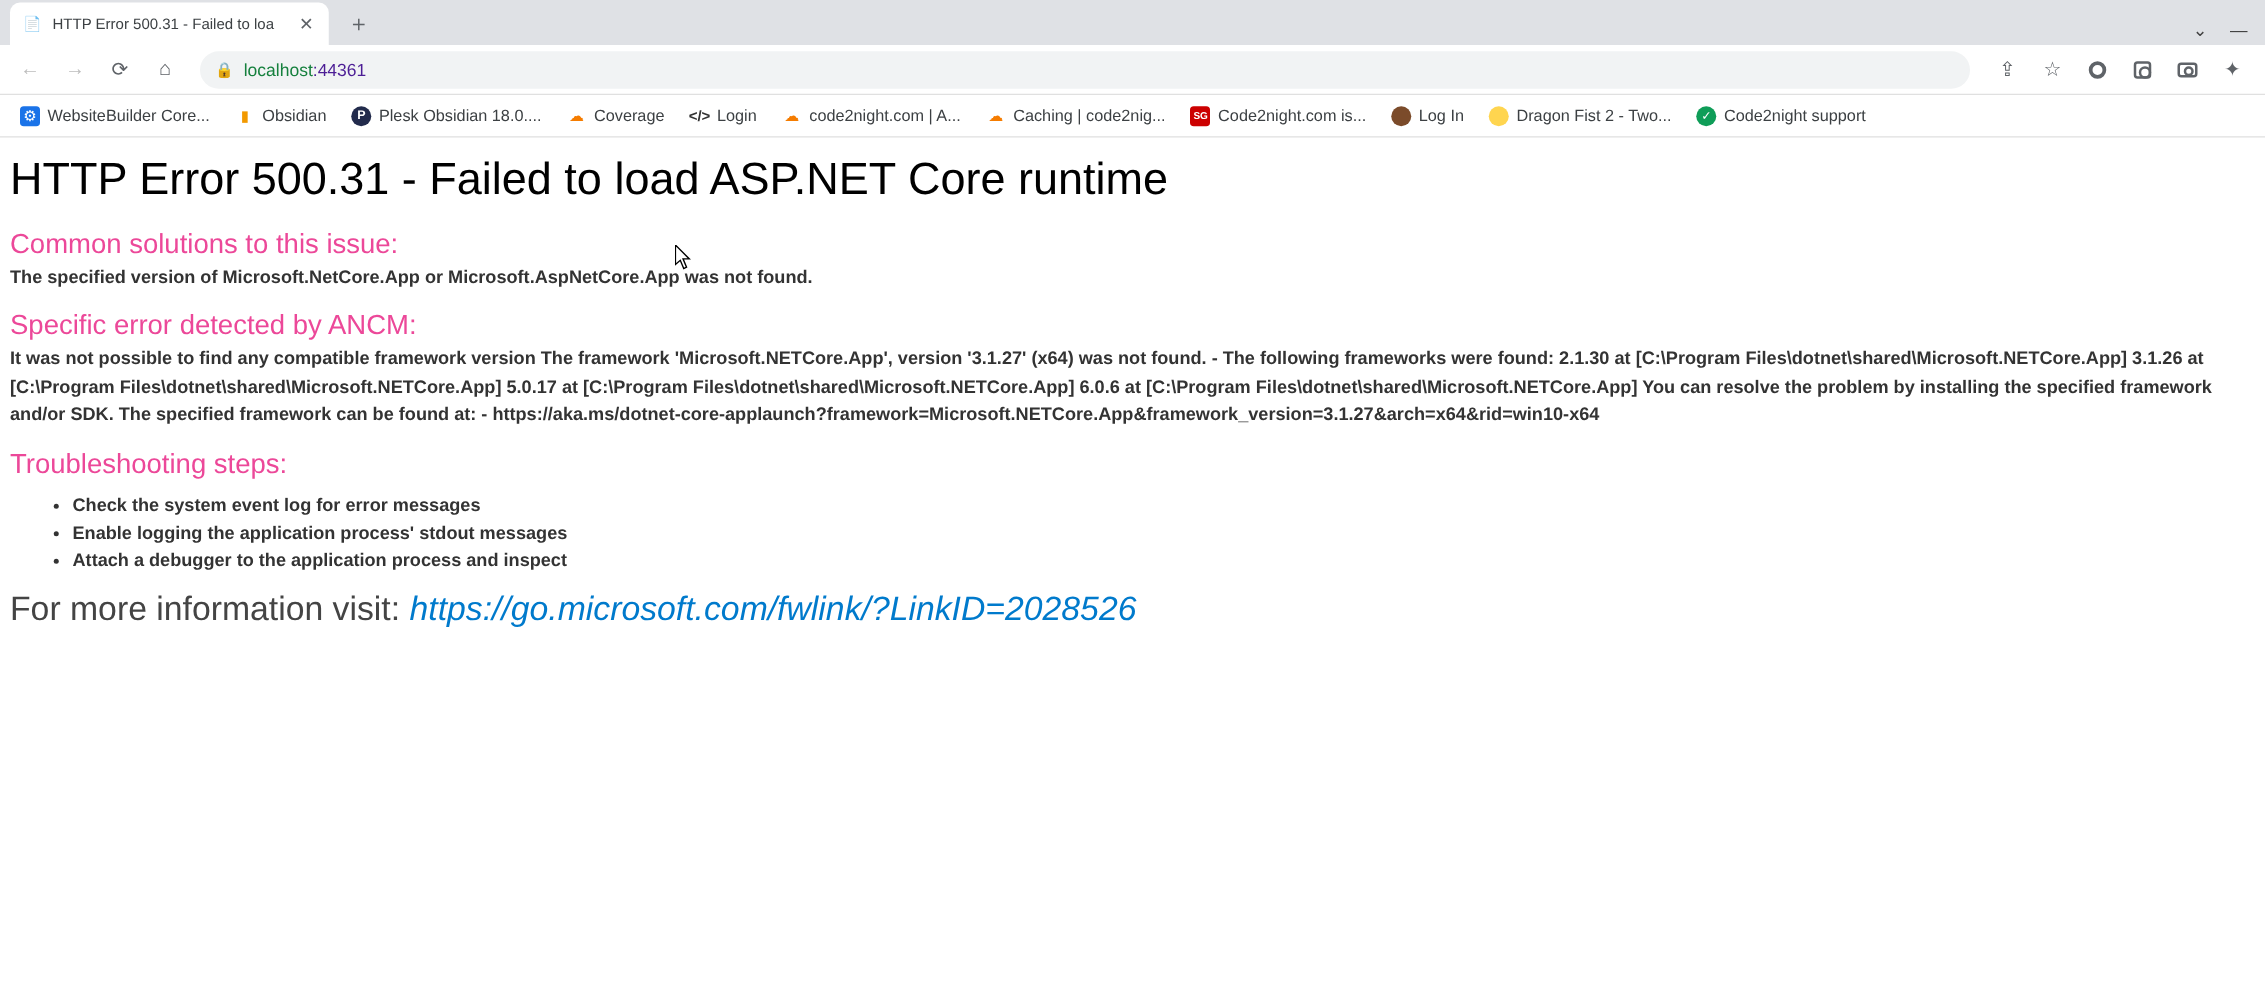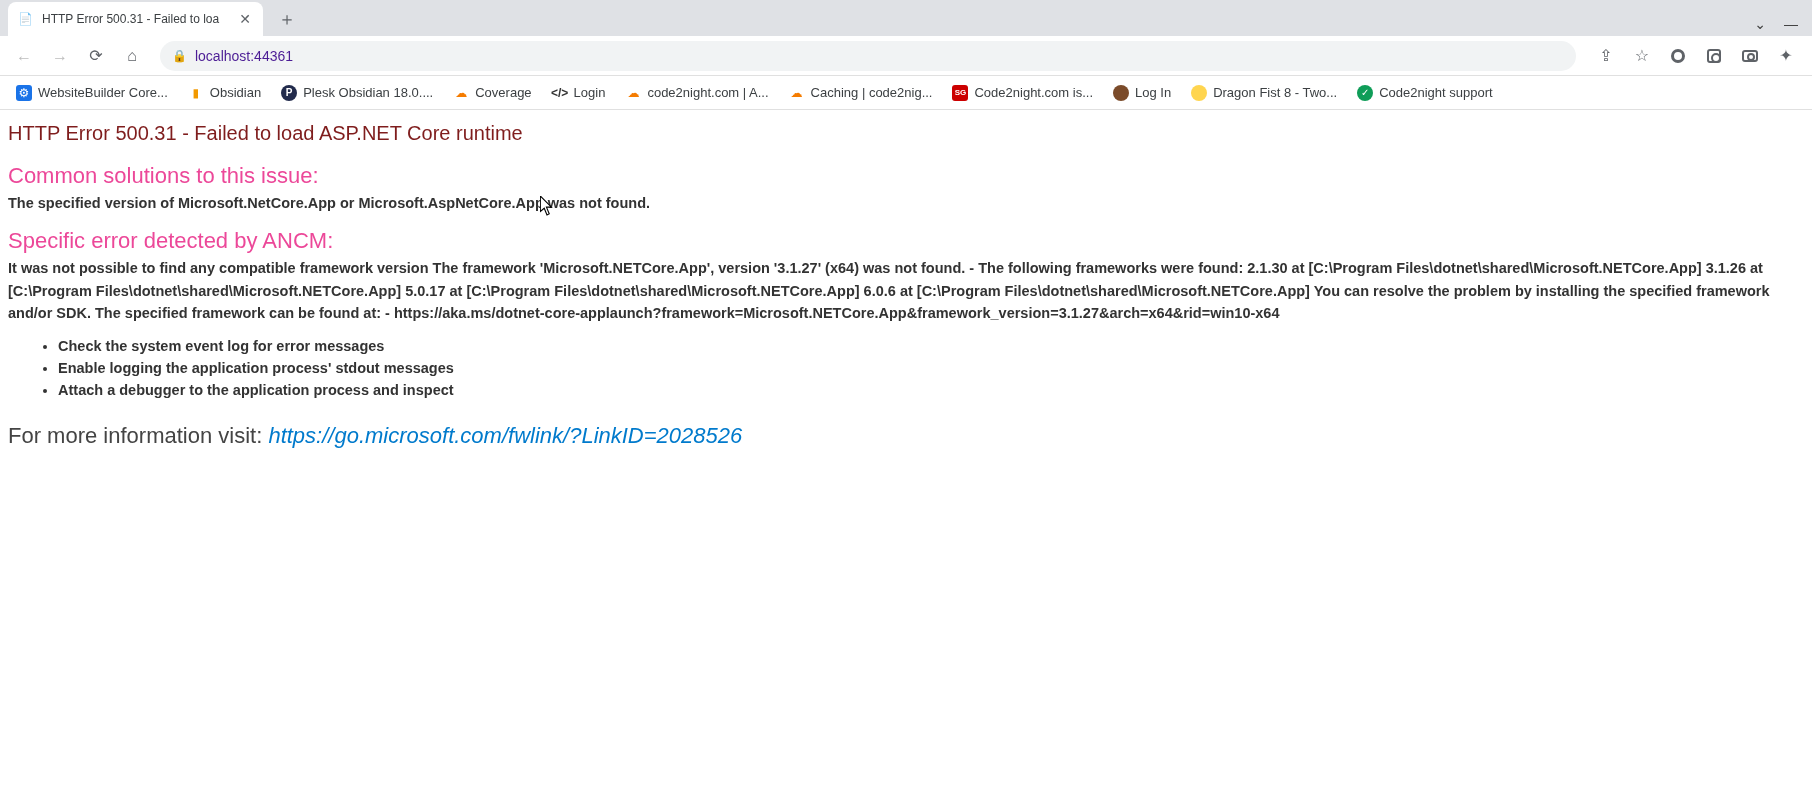--- a/index.html
+++ b/index.html
@@ -93,21 +93,21 @@
       border-radius: 15px;
       display: flex;
       align-items: center;
       padding: 0 12px;
       gap: 8px;
       font-size: 14px;
       color: #202124;
       margin: 0 6px;
     }
     .addr-lock { color: #5f6368; font-size: 12px; }
-    .addr-host { color: #4c1d95; }
+    .addr-host { color: #15803d; }
     .addr-port { color: #4c1d95; }
     .toolbar-right {
       display: flex;
       align-items: center;
       gap: 16px;
       padding: 0 6px;
       color: #5f6368;
     }
     .toolbar-icon {
       width: 20px; height: 20px;
@@ -168,23 +168,23 @@
     .ic-red { background: #cc0000; color: #fff; border-radius: 3px; font-size: 8px; font-weight: bold; padding: 1px 2px; }
     .ic-brown { background: #7b4b2a; border-radius: 50%; }
     .ic-yellow { background: #ffd54f; border-radius: 50%; }
     .ic-green { background: #0f9d58; border-radius: 50%; color:#fff; font-size:10px;}
     
     .content {
       padding: 12px 8px;
       font-family: "Segoe UI Light", "Segoe UI", Arial, sans-serif;
     }
     .h1 {
-      font-size: 20px;
+      font-size: 36px;
       font-weight: 300;
-      color: #7f1d1d;
+      color: #000000;
       margin-bottom: 18px;
     }
     .h2 {
       font-size: 22px;
       font-weight: 300;
       color: #ec4899;
       margin-top: 14px;
       margin-bottom: 2px;
     }
     .body-text {
@@ -198,24 +198,24 @@
       margin: 10px 0 0 50px;
       padding: 0;
     }
     ul.steps li {
       font-size: 14.5px;
       color: #333;
       padding: 3px 0;
       font-weight: 700;
     }
     .info-line {
-      font-size: 22px;
+      font-size: 27px;
       font-weight: 300;
       color: #444;
-      margin-top: 22px;
+      margin-top: 12px;
     }
     .info-link {
       color: #007acc;
       font-style: italic;
       text-decoration: none;
       cursor: pointer;
     }
     
     .cursor {
       position: absolute;
@@ -302,37 +302,38 @@
     <div class="bookmark">
       <span class="bm-icon ic-red">SG</span>
       <span>Code2night.com is...</span>
     </div>
     <div class="bookmark">
       <span class="bm-icon ic-brown"></span>
       <span>Log In</span>
     </div>
     <div class="bookmark">
       <span class="bm-icon ic-yellow"></span>
-      <span>Dragon Fist 8 - Two...</span>
+      <span>Dragon Fist 2 - Two...</span>
     </div>
     <div class="bookmark">
       <span class="bm-icon ic-green">✓</span>
       <span>Code2night support</span>
     </div>
   </div>
 
 <div class="content">
   <div class="h1">HTTP Error 500.31 - Failed to load ASP.NET Core runtime</div>
 
   <div class="h2">Common solutions to this issue:</div>
   <div class="body-text">The specified version of Microsoft.NetCore.App or Microsoft.AspNetCore.App was not found.</div>
 
   <div class="h2">Specific error detected by ANCM:</div>
   <div class="body-text">It was not possible to find any compatible framework version The framework 'Microsoft.NETCore.App', version '3.1.27' (x64) was not found. - The following frameworks were found: 2.1.30 at [C:\Program Files\dotnet\shared\Microsoft.NETCore.App] 3.1.26 at [C:\Program Files\dotnet\shared\Microsoft.NETCore.App] 5.0.17 at [C:\Program Files\dotnet\shared\Microsoft.NETCore.App] 6.0.6 at [C:\Program Files\dotnet\shared\Microsoft.NETCore.App] You can resolve the problem by installing the specified framework and/or SDK. The specified framework can be found at: - https://aka.ms/dotnet-core-applaunch?framework=Microsoft.NETCore.App&amp;framework_version=3.1.27&amp;arch=x64&amp;rid=win10-x64</div>
 
+  <div class="h2">Troubleshooting steps:</div>
   <ul class="steps" id="ts-list">
       <li>Check the system event log for error messages</li>
       <li>Enable logging the application process' stdout messages</li>
       <li>Attach a debugger to the application process and inspect</li>
     </ul>
 
   <div class="info-line">
     <span>For more information visit: </span><a class="info-link">https://go.microsoft.com/fwlink/?LinkID=2028526</a>
   </div>
 </div>

